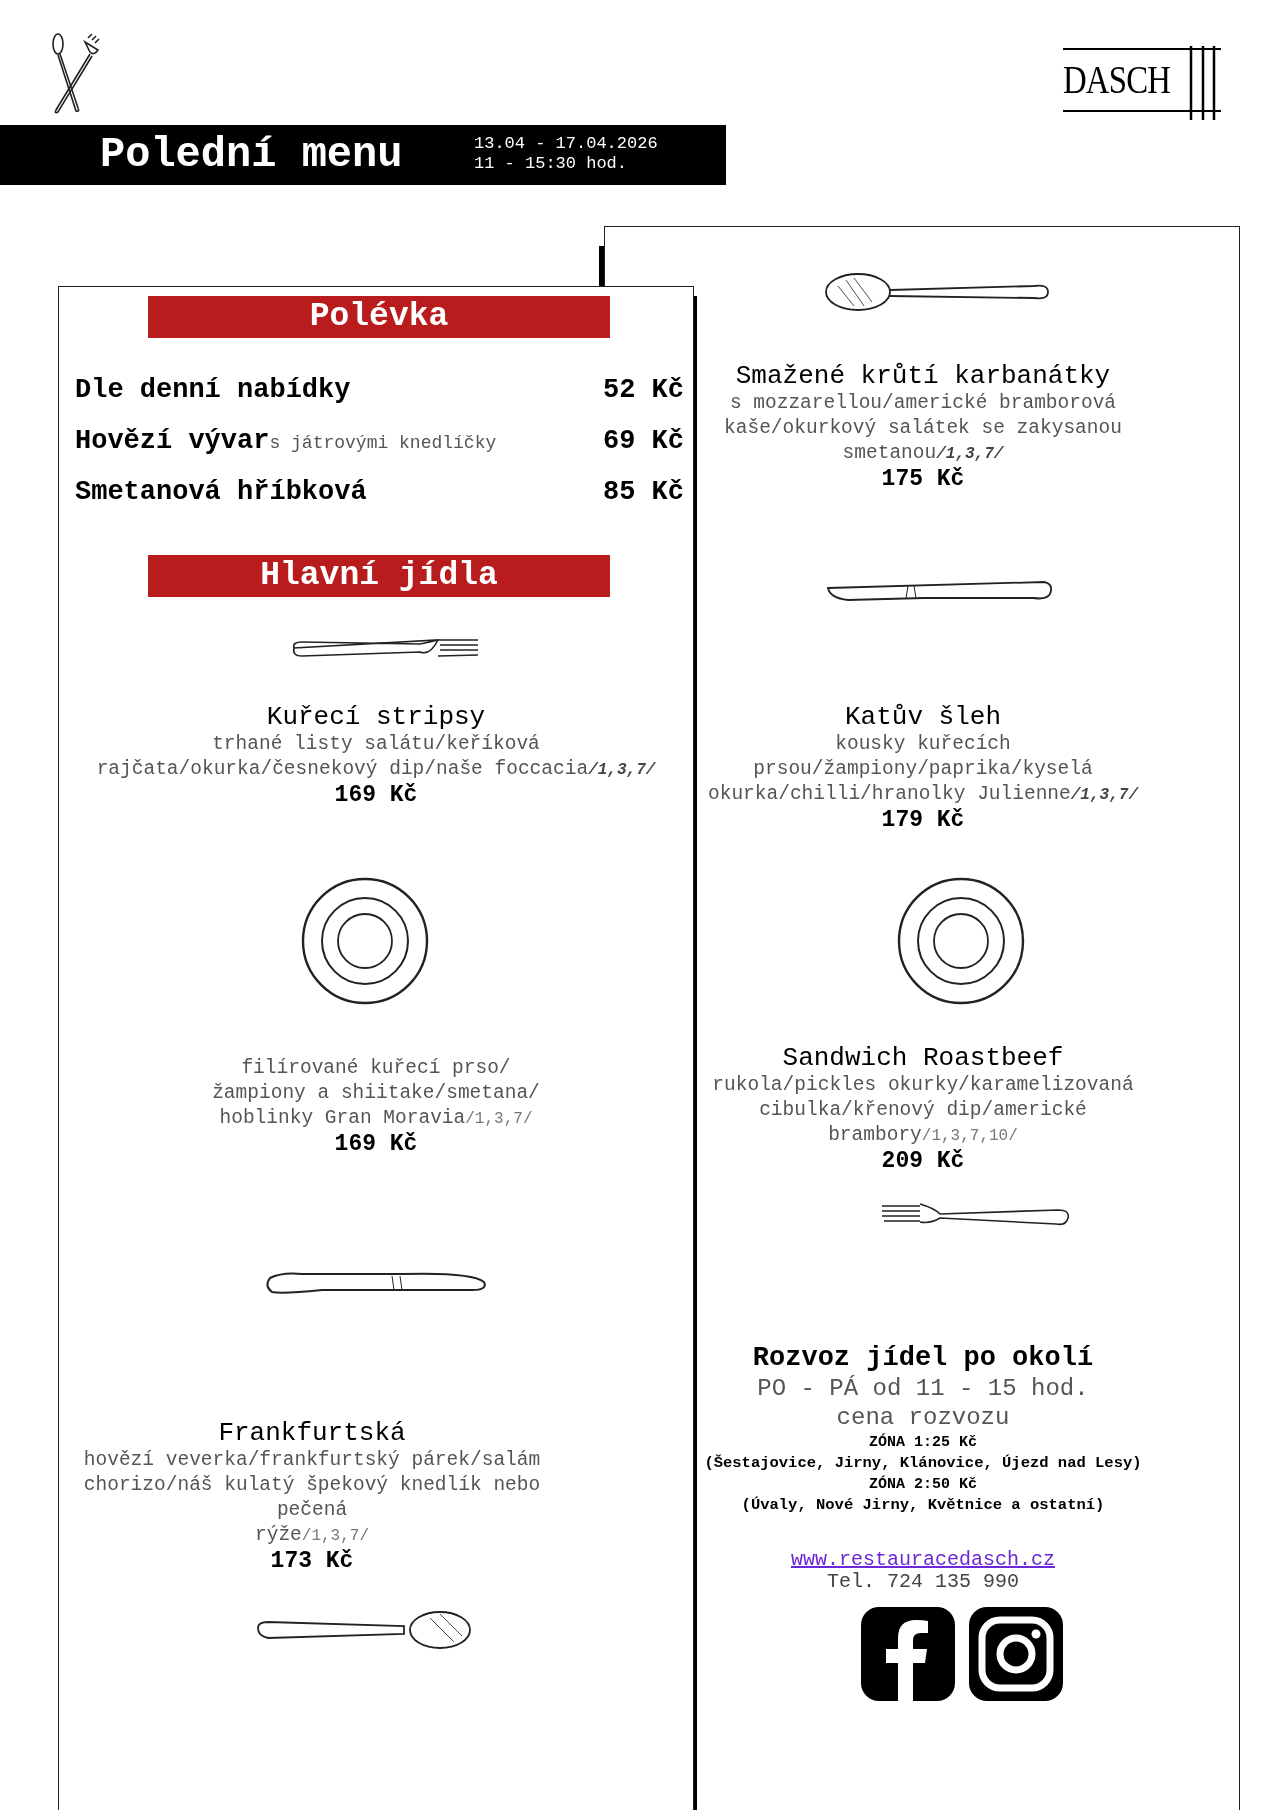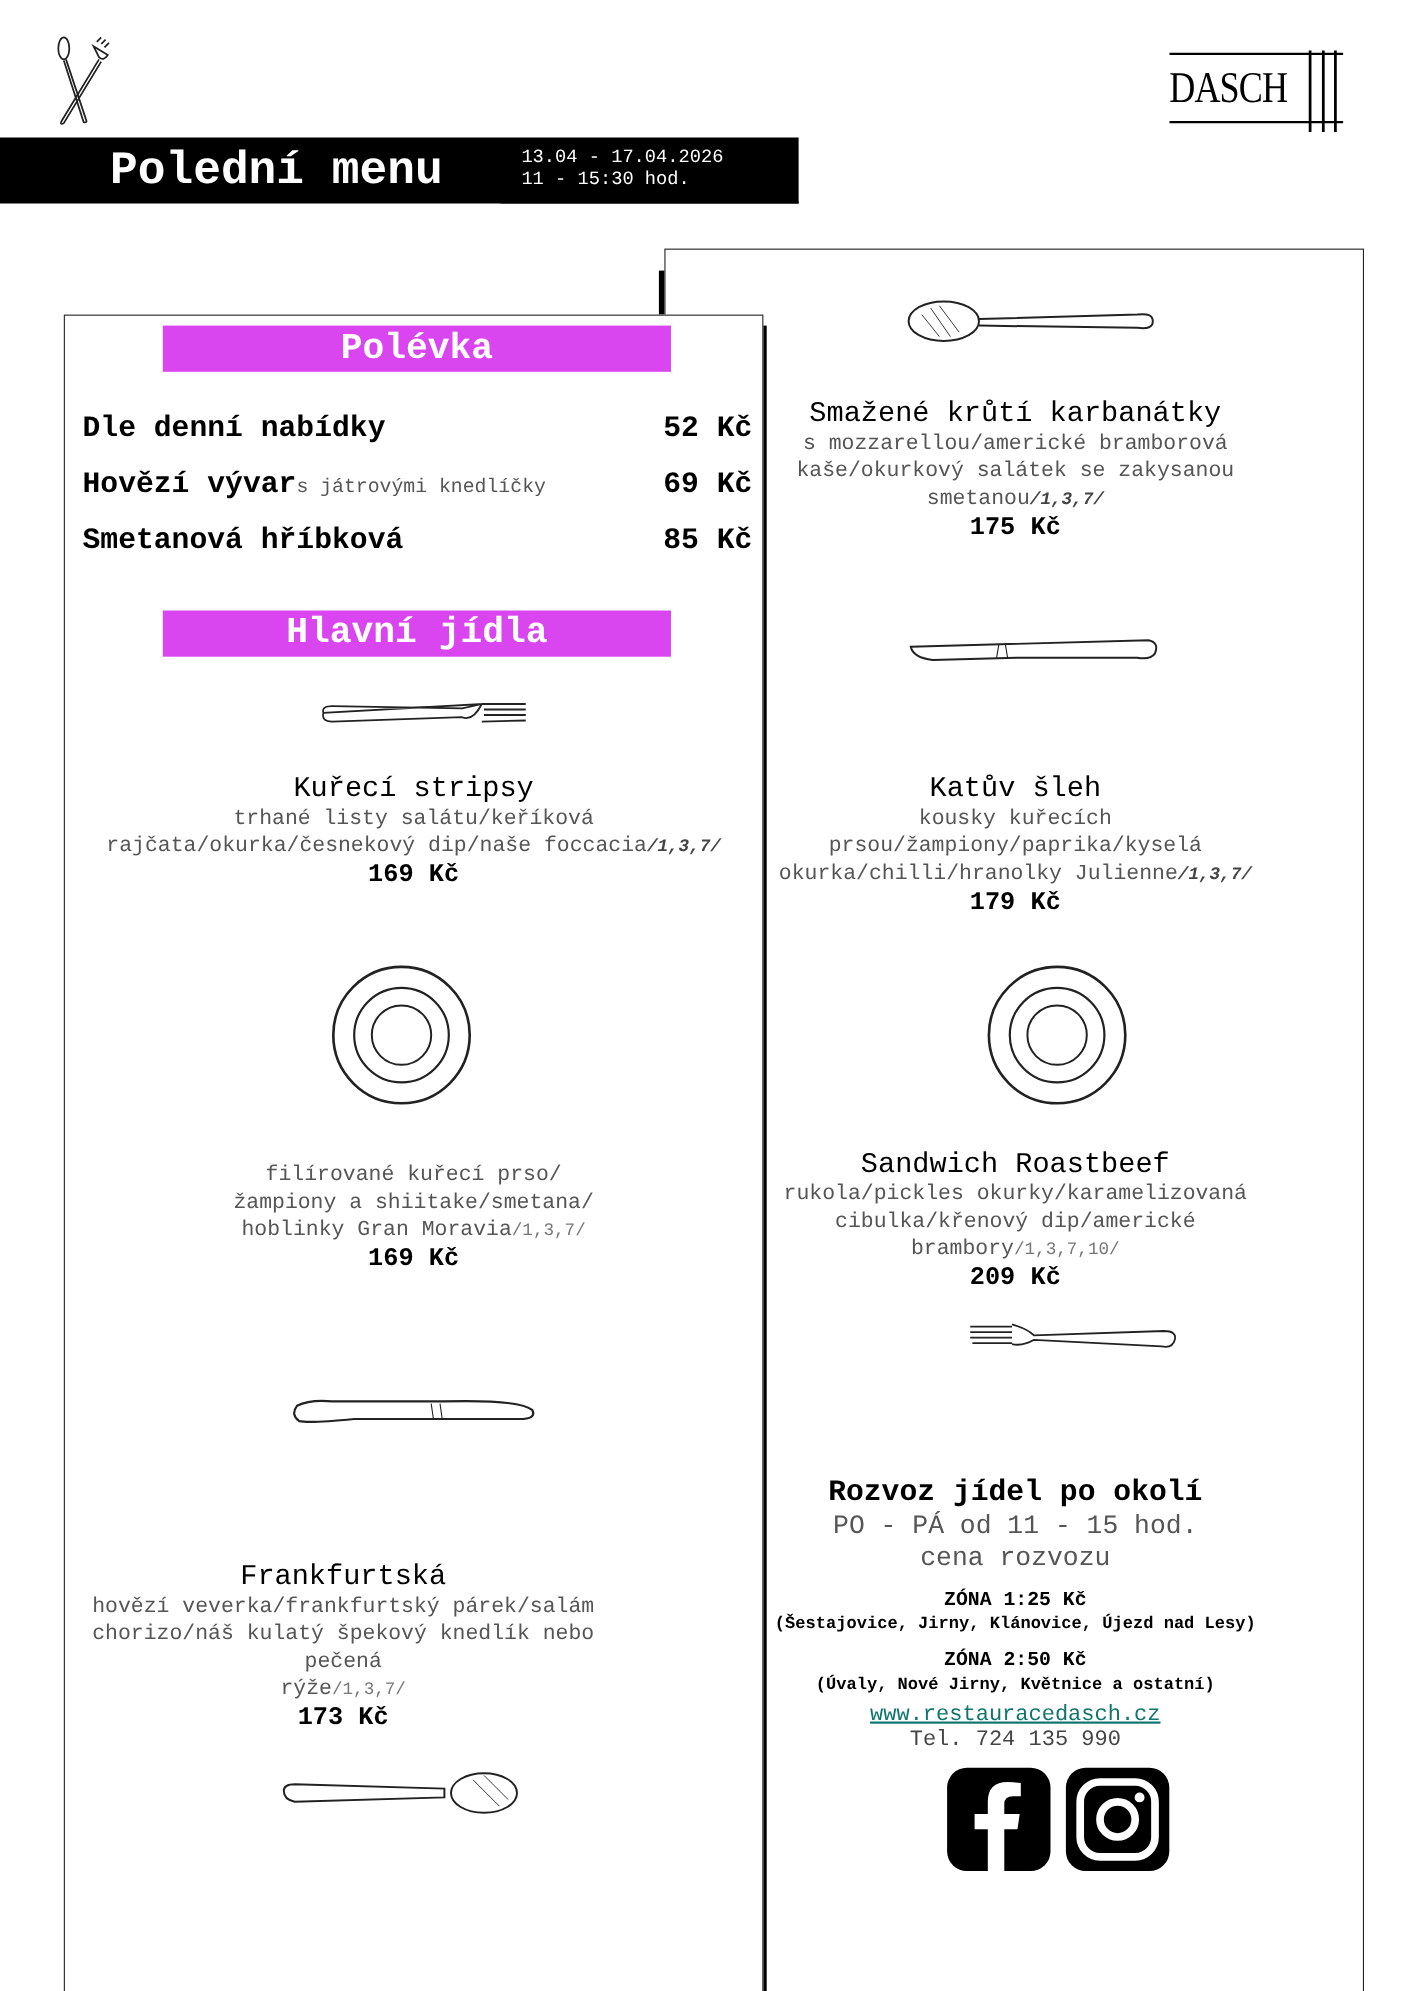--- a/index.html
+++ b/index.html
@@ -24,21 +24,21 @@
     border:1.5px solid #222; box-sizing:border-box; background:#fff;
   }
   .panel-left-shadow { left:690px; top:296px; width:7px; height:1520px; background:#000; }
   .panel-right {
     left:604px; top:226px; width:636px; height:1600px;
     border:1.5px solid #222; box-sizing:border-box; background:#fff;
   }
   .panel-right-shadow { left:599px; top:246px; width:6px; height:40px; background:#000; }
 
   .section-bar {
-    position:absolute; background:#d946ef; color:#fff; font-weight:bold;
+    position:absolute; background:#b91c1c; color:#fff; font-weight:bold;
     font-size:33px; text-align:center; line-height:42px; height:42px;
   }
 
   .soup-row {
     position:absolute; left:75px; width:609px; display:flex; align-items:baseline;
     font-size:27px; font-weight:bold; white-space:nowrap;
   }
   .soup-row .name { flex:0 0 auto; }
   .soup-row .desc { font-size:18px; font-weight:normal; color:#555; }
   .soup-row .price { margin-left:auto; }
@@ -49,25 +49,25 @@
   .dish .dname { font-size:26px; font-weight:normal; line-height:30px; }
   .dish .ddesc { font-size:19.5px; color:#555; }
   .dish .allergen { font-size:16px; font-style:italic; font-weight:bold; color:#444; }
   .dish .allergen.thin { font-weight:normal; font-style:normal; color:#777; }
   .dish .dprice { font-size:23px; font-weight:bold; }
 
   .delivery { position:absolute; left:612px; width:622px; top:1342px; text-align:center; }
   .delivery .dtitle { font-size:27px; font-weight:bold; line-height:32px; }
   .delivery .dhours { font-size:24px; color:#555; line-height:30px; }
   .delivery .dprice-label { font-size:24px; color:#555; line-height:28px; }
-  .delivery .zone { font-size:18px; font-weight:bold; line-height:21px;margin-top:13px; }
+  .delivery .zone { font-size:15px; font-weight:bold; line-height:21px; }
   .delivery .zone-area { font-size:15.5px; font-weight:bold; line-height:21px; }
 
   .contact { position:absolute; left:612px; width:622px; top:1548px; text-align:center; }
-  .contact a { font-size:20px; color:#0f766e; text-decoration:underline; }
+  .contact a { font-size:20px; color:#6d28d9; text-decoration:underline; }
   .contact .tel { font-size:20px; color:#444; line-height:22px; }
 
   .social { position:absolute; top:1607px; width:94px; height:94px; background:#000; border-radius:18px; }
 </style>
 </head>
 <body>
 
 <svg class="abs" style="left:48px;top:30px;" width="60" height="85" viewBox="0 0 60 85">
   <g fill="none" stroke="#222" stroke-width="1.6">
     <ellipse cx="10" cy="14" rx="5" ry="10"></ellipse>

